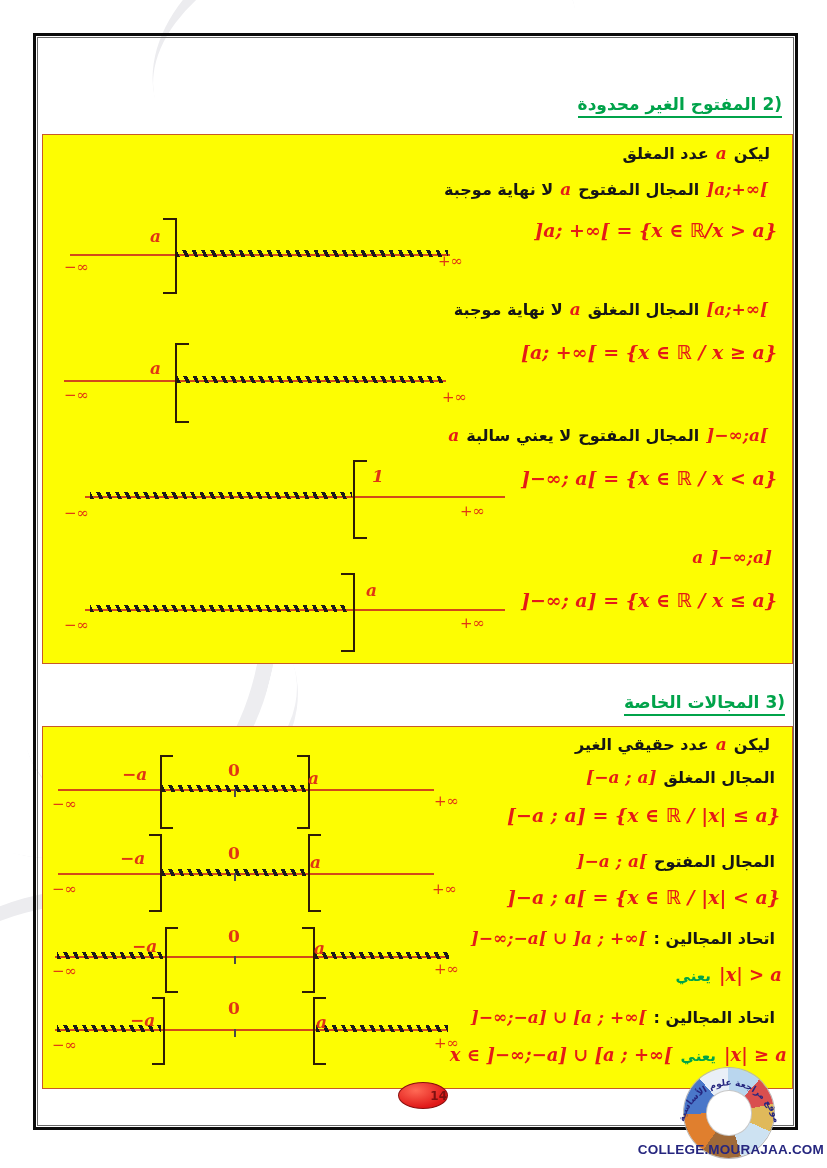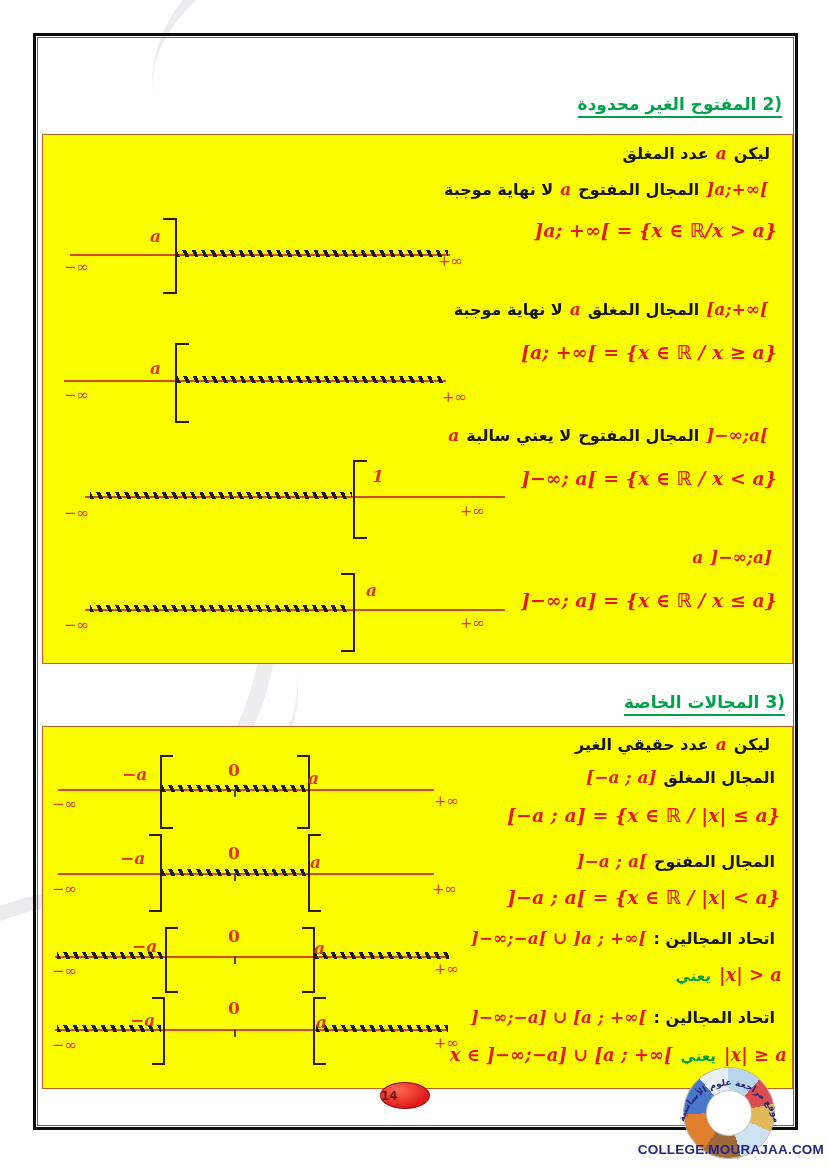--- a/index.html
+++ b/index.html
@@ -40,23 +40,23 @@
   .nl-hatch{position:absolute;height:7px;z-index:3;
     background:repeating-linear-gradient(65deg,#1b1b1b 0 3.5px,rgba(0,0,0,0) 3.5px 8.5px);}
   .nl-br{position:absolute;border-top:2px solid #2e1c05;border-bottom:2px solid #2e1c05;z-index:4;}
   .nl-br.open-r{border-left:2px solid #2e1c05;}
   .nl-br.open-l{border-right:2px solid #2e1c05;}
   .nl-pt{position:absolute;color:#e03514;font-family:"DejaVu Serif","DejaVu Sans",serif;
     font-style:italic;font-size:17px;font-weight:bold;z-index:4;}
   .nl-inf{position:absolute;color:#e03514;font-family:"DejaVu Serif","DejaVu Sans",serif;font-size:15px;z-index:3;}
   .nl-zero{position:absolute;width:2px;height:8px;background:#4a4a4a;z-index:3;}
   
-  .pnum{position:absolute;left:380px;top:1082px;width:48px;height:25px;z-index:5;
+  .pnum{position:absolute;left:398px;top:1082px;width:48px;height:25px;z-index:5;
     background:radial-gradient(ellipse at 35% 30%,#ff6a55,#e01818 70%);
-    border:1px solid #8a0f0f;border-radius:50%;display:flex;align-items:center;justify-content:flex-start;
+    border:1px solid #8a0f0f;border-radius:50%;display:flex;align-items:center;justify-content:flex-end;
     color:#7c1010;font-weight:bold;font-size:12px;}
   .logo{position:absolute;left:684px;top:1068px;width:90px;height:90px;border-radius:50%;z-index:5;
     background:conic-gradient(from 215deg,#e07f2e 0 15%,#4a77c9 15% 29%,#e9eff7 29% 40%,
       #b9d6ee 40% 52%,#d94f4f 52% 62%,#e0b95a 62% 72%,#cde2f2 72% 86%,#a06a38 86% 100%);
     box-shadow:0 0 0 1px #b5b5b5;}
   .logo-hole{position:absolute;left:26%;top:26%;width:48%;height:48%;background:#ffffff;border-radius:50%;
     box-shadow:0 0 0 1px #c8c8c8;}
   .logo-svg{position:absolute;left:672px;top:1054px;width:114px;height:114px;z-index:6;}
   .site{position:absolute;right:3px;top:1142px;z-index:5;font-weight:bold;font-size:13.5px;
     color:#26267f;font-family:"Liberation Sans","DejaVu Sans",sans-serif;letter-spacing:.2px;}

